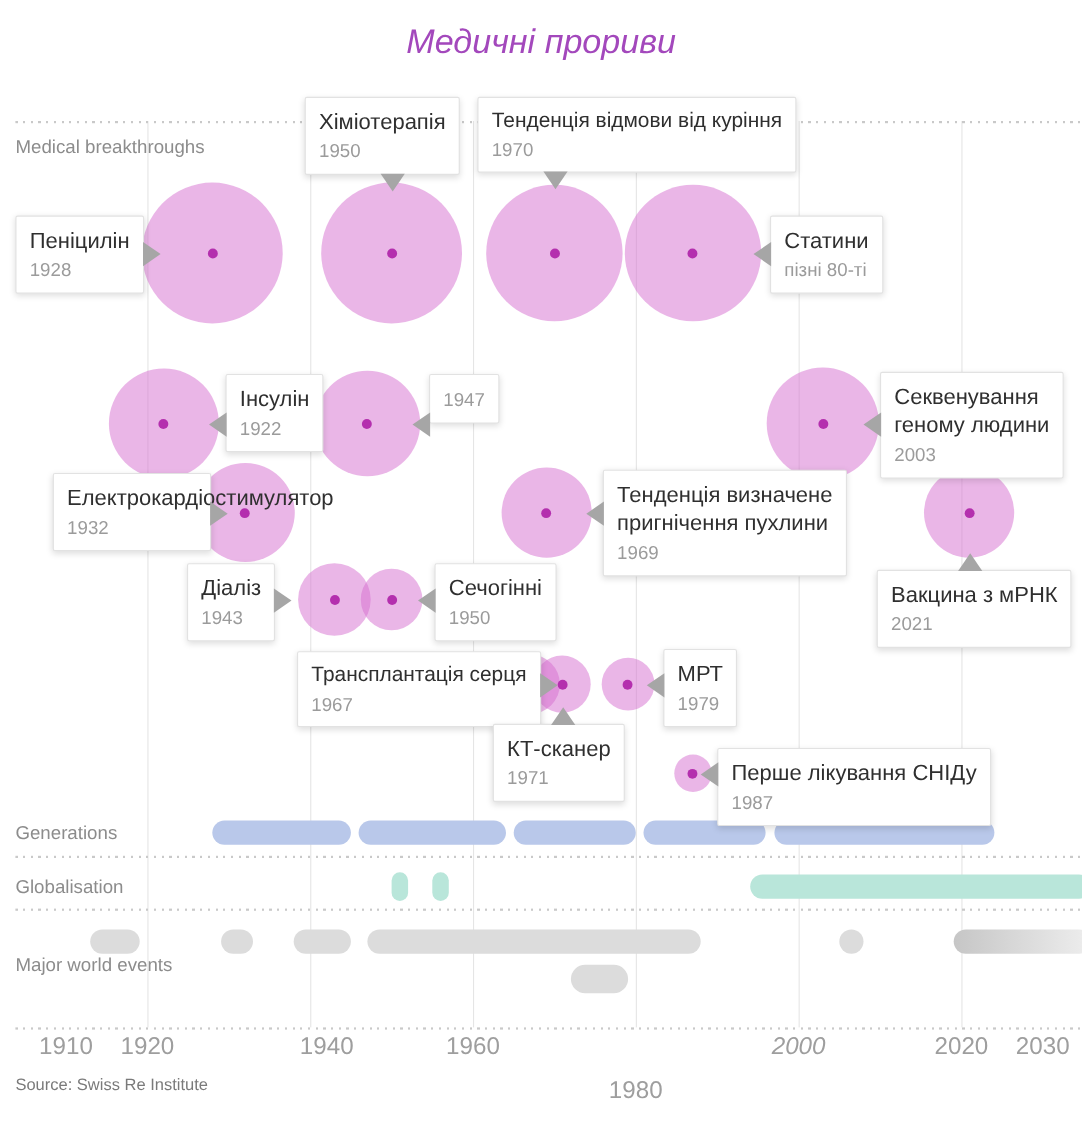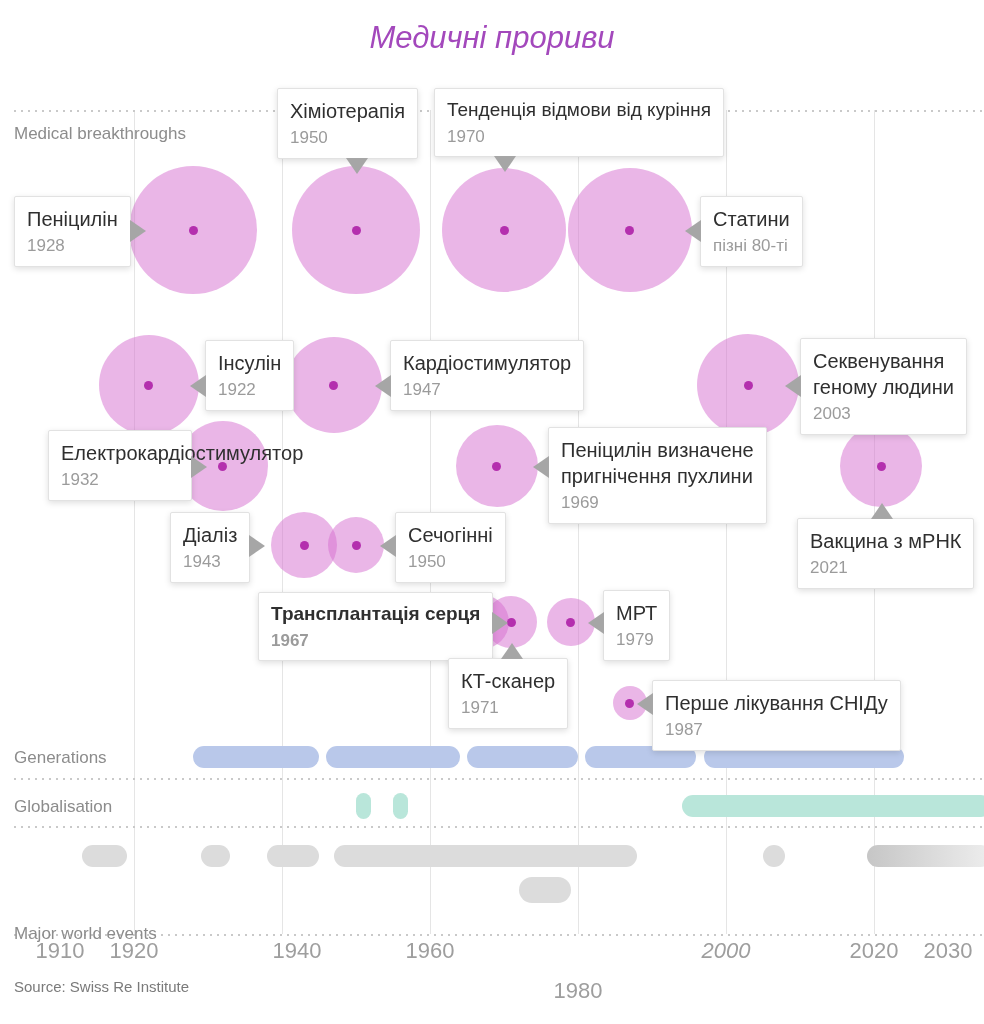--- a/index.html
+++ b/index.html
@@ -126,57 +126,56 @@
         <div class="lb-title">Статини</div>
         <div class="lb-year">пізні 80-ті</div>
         <div class="ptr ptr-left" style="top: 23px;"></div>
       </div>
       <div class="label-box" style="left: 205px; top: 340px;">
         <div class="lb-title">Інсулін</div>
         <div class="lb-year">1922</div>
         <div class="ptr ptr-left" style="top: 34px;"></div>
       </div>
       <div class="label-box" style="left: 390px; top: 340px;">
-        <div class="lb-title">Кардіостимулятор</div>
         <div class="lb-year">1947</div>
         <div class="ptr ptr-left" style="top: 34px;"></div>
       </div>
       <div class="label-box" style="left: 800px; top: 338px;">
         <div class="lb-title">Секвенування
 геному людини</div>
         <div class="lb-year">2003</div>
         <div class="ptr ptr-left" style="top: 36px;"></div>
       </div>
       <div class="label-box" style="left: 48px; top: 430px; width: 118px;">
         <div class="lb-title">Електрокардіостимулятор</div>
         <div class="lb-year">1932</div>
         <div class="ptr ptr-right" style="top: 25px;"></div>
       </div>
       <div class="label-box" style="left: 548px; top: 427px;">
-        <div class="lb-title">Пеніцилін визначене
+        <div class="lb-title">Тенденція визначене
 пригнічення пухлини</div>
         <div class="lb-year">1969</div>
         <div class="ptr ptr-left" style="top: 28px;"></div>
       </div>
       <div class="label-box" style="left: 797px; top: 518px;">
         <div class="lb-title">Вакцина з мРНК</div>
         <div class="lb-year">2021</div>
         <div class="ptr ptr-up" style="left: 73.4px;"></div>
       </div>
       <div class="label-box" style="left: 170px; top: 512px;">
         <div class="lb-title">Діаліз</div>
         <div class="lb-year">1943</div>
         <div class="ptr ptr-right" style="top: 22px;"></div>
       </div>
       <div class="label-box" style="left: 395px; top: 512px;">
         <div class="lb-title">Сечогінні</div>
         <div class="lb-year">1950</div>
         <div class="ptr ptr-left" style="top: 22px;"></div>
       </div>
-      <div class="label-box" style="left: 258px; top: 592px; font-weight: bold;">
+      <div class="label-box" style="left: 270px; top: 592px;">
         <div class="lb-title small">Трансплантація серця</div>
         <div class="lb-year">1967</div>
         <div class="ptr ptr-right" style="top: 19px;"></div>
       </div>
       <div class="label-box" style="left: 448px; top: 658px;">
         <div class="lb-title">КТ-сканер</div>
         <div class="lb-year">1971</div>
         <div class="ptr ptr-up" style="left: 52.4px;"></div>
       </div>
       <div class="label-box" style="left: 603px; top: 590px;">
@@ -197,16 +196,16 @@
       <div class="tick" style="left: 400px;">1960</div>
       <div class="tick" style="left: 548px; margin-top: 40px;">1980</div>
       <div class="tick" style="left: 696px; font-style: italic;">2000</div>
       <div class="tick" style="left: 844px;">2020</div>
       <div class="tick" style="left: 918px;">2030</div>
     </div>
 
   <div class="row-label" style="top:124px">Medical breakthroughs</div>
   <div class="row-label" style="top:748px">Generations</div>
   <div class="row-label" style="top:797px">Globalisation</div>
-  <div class="row-label" style="top:924px">Major world events</div>
+  <div class="row-label" style="top:868px">Major world events</div>
 
   <div class="source">Source: Swiss Re Institute</div>
 </div>
 
 </body></html>

